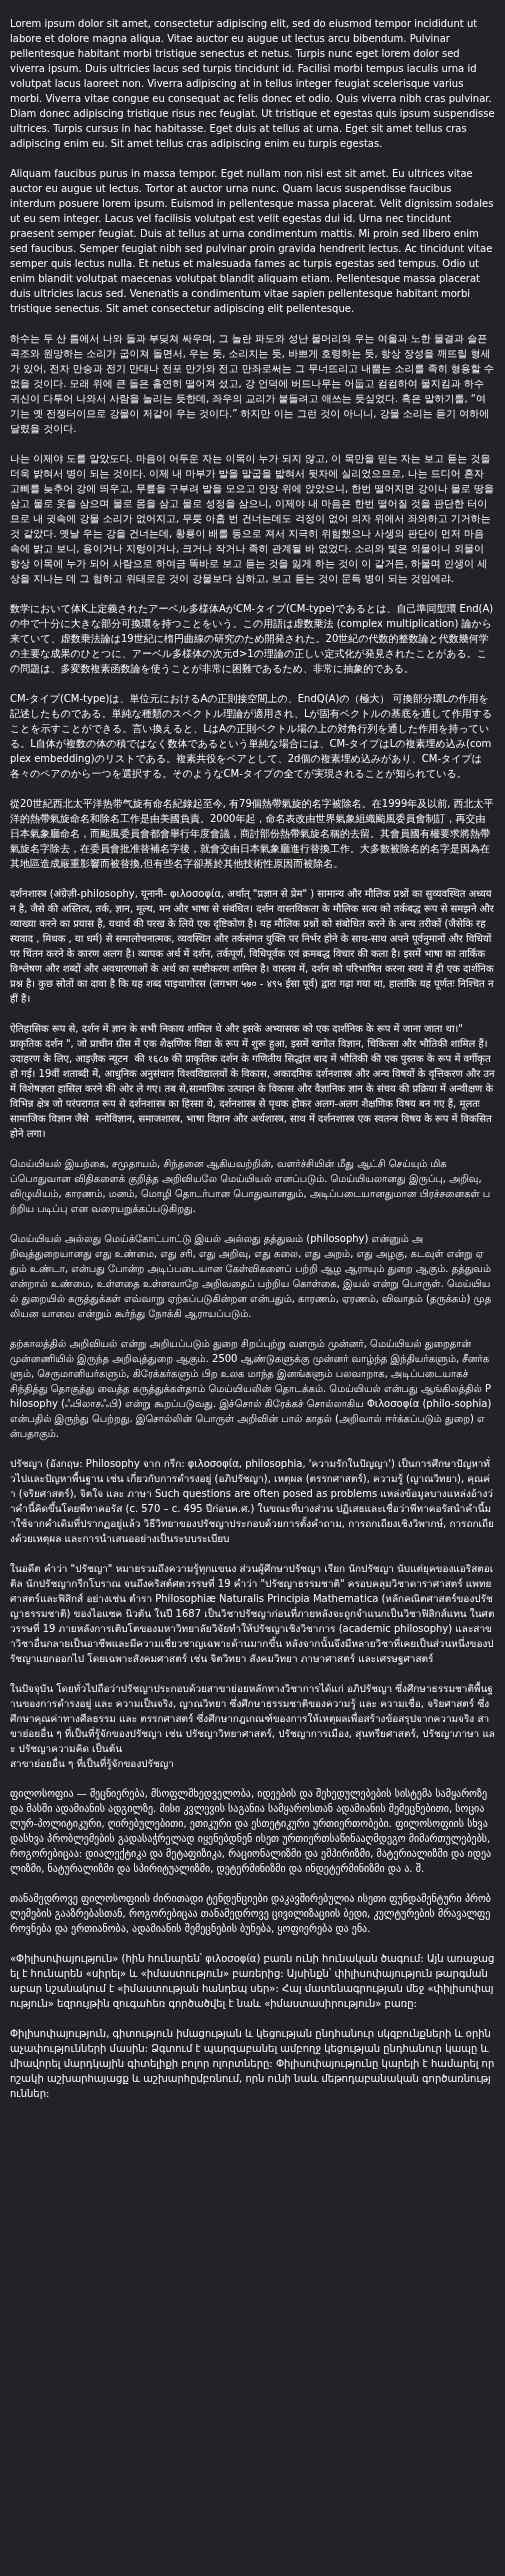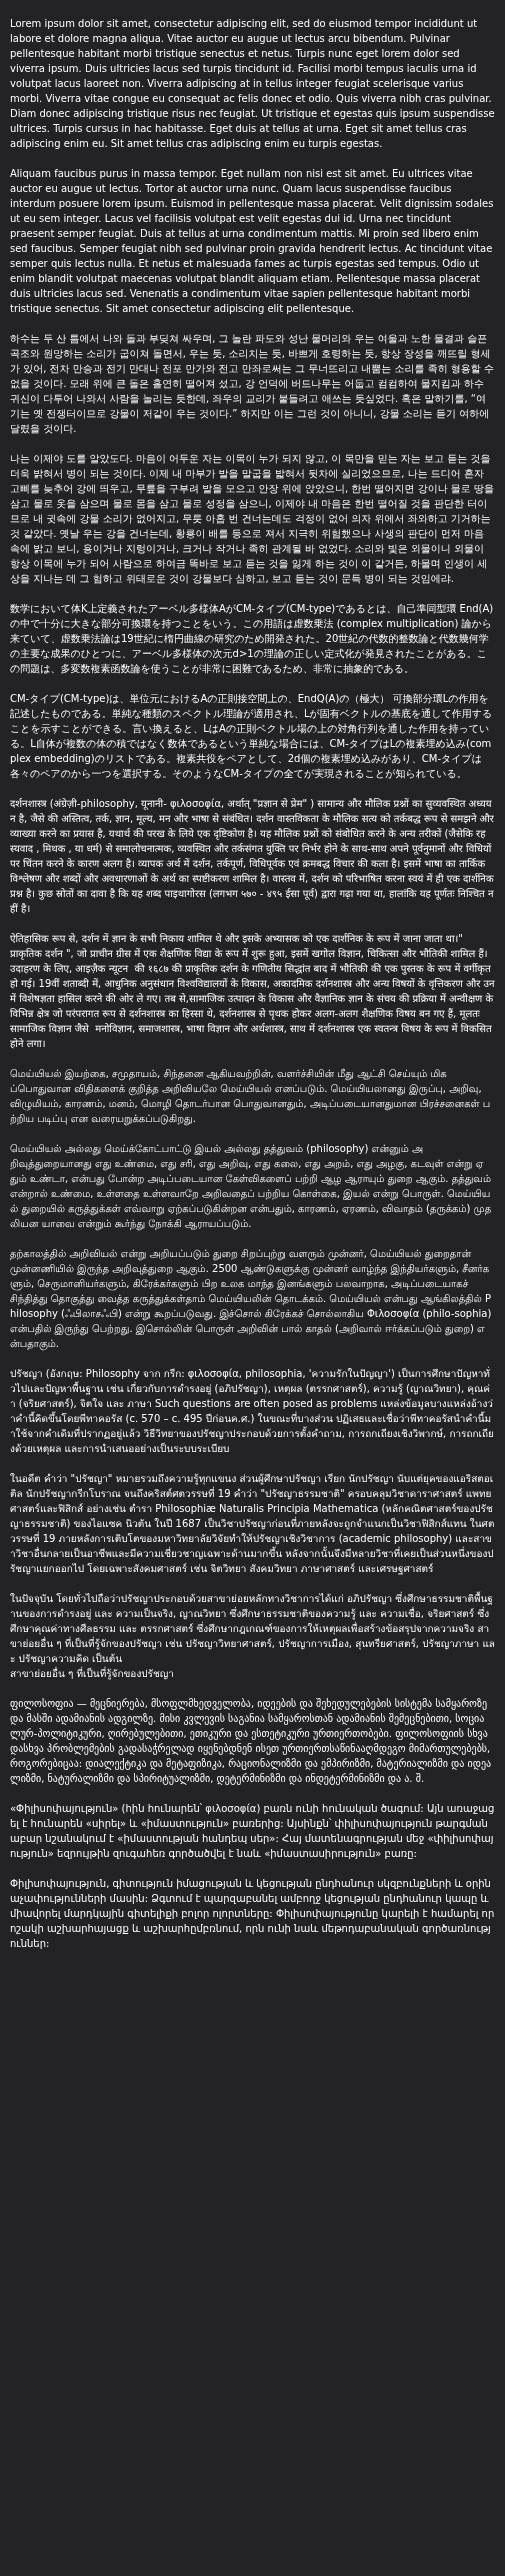--- a/index.html
+++ b/index.html
@@ -30,26 +30,28 @@
 </head>
 <body>
 
 <main class="page">
   <p class="latin" lang="en">Lorem ipsum dolor sit amet, consectetur adipiscing elit, sed do eiusmod tempor incididunt ut labore et dolore magna aliqua. Vitae auctor eu augue ut lectus arcu bibendum. Pulvinar pellentesque habitant morbi tristique senectus et netus. Turpis nunc eget lorem dolor sed viverra ipsum. Duis ultricies lacus sed turpis tincidunt id. Facilisi morbi tempus iaculis urna id volutpat lacus laoreet non. Viverra adipiscing at in tellus integer feugiat scelerisque varius morbi. Viverra vitae congue eu consequat ac felis donec et odio. Quis viverra nibh cras pulvinar. Diam donec adipiscing tristique risus nec feugiat. Ut tristique et egestas quis ipsum suspendisse ultrices. Turpis cursus in hac habitasse. Eget duis at tellus at urna. Eget sit amet tellus cras adipiscing enim eu. Sit amet tellus cras adipiscing enim eu turpis egestas.</p>
   <p class="latin" lang="en">Aliquam faucibus purus in massa tempor. Eget nullam non nisi est sit amet. Eu ultrices vitae auctor eu augue ut lectus. Tortor at auctor urna nunc. Quam lacus suspendisse faucibus interdum posuere lorem ipsum. Euismod in pellentesque massa placerat. Velit dignissim sodales ut eu sem integer. Lacus vel facilisis volutpat est velit egestas dui id. Urna nec tincidunt praesent semper feugiat. Duis at tellus at urna condimentum mattis. Mi proin sed libero enim sed faucibus. Semper feugiat nibh sed pulvinar proin gravida hendrerit lectus. Ac tincidunt vitae semper quis lectus nulla. Et netus et malesuada fames ac turpis egestas sed tempus. Odio ut enim blandit volutpat maecenas volutpat blandit aliquam etiam. Pellentesque massa placerat duis ultricies lacus sed. Venenatis a condimentum vitae sapien pellentesque habitant morbi tristique senectus. Sit amet consectetur adipiscing elit pellentesque.</p>
   <p lang="ko">하수는 두 산 틈에서 나와 돌과 부딪쳐 싸우며, 그 놀란 파도와 성난 물머리와 우는 여울과 노한 물결과 슬픈 곡조와 원망하는 소리가 굽이쳐 돌면서, 우는 듯, 소리치는 듯, 바쁘게 호령하는 듯, 항상 장성을 깨뜨릴 형세가 있어, 전차 만승과 전기 만대나 전포 만가와 전고 만좌로써는 그 무너뜨리고 내뿜는 소리를 족히 형용할 수 없을 것이다. 모래 위에 큰 돌은 홀연히 떨어져 섰고, 강 언덕에 버드나무는 어둡고 컴컴하여 물지킴과 하수 귀신이 다투어 나와서 사람을 놀리는 듯한데, 좌우의 교리가 붙들려고 애쓰는 듯싶었다. 혹은 말하기를, “여기는 옛 전쟁터이므로 강물이 저같이 우는 것이다.” 하지만 이는 그런 것이 아니니, 강물 소리는 듣기 여하에 달렸을 것이다.</p>
   <p lang="ko">나는 이제야 도를 알았도다. 마음이 어두운 자는 이목이 누가 되지 않고, 이 목만을 믿는 자는 보고 듣는 것을 더욱 밝혀서 병이 되는 것이다. 이제 내 마부가 발을 말굽을 밟혀서 뒷차에 실리었으므로, 나는 드디어 혼자 고삐를 늦추어 강에 띄우고, 무릎을 구부려 발을 모으고 안장 위에 앉았으니, 한번 떨어지면 강이나 물로 땅을 삼고 물로 옷을 삼으며 물로 몸을 삼고 물로 성정을 삼으니, 이제야 내 마음은 한번 떨어질 것을 판단한 터이므로 내 귓속에 강물 소리가 없어지고, 무릇 아홉 번 건너는데도 걱정이 없어 의자 위에서 좌와하고 기거하는 것 같았다. 옛날 우는 강을 건너는데, 황룡이 배를 등으로 져서 지극히 위험했으나 사생의 판단이 먼저 마음 속에 밝고 보니, 용이거나 지렁이거나, 크거나 작거나 족히 관계될 바 없었다. 소리와 빛은 외물이니 외물이 항상 이목에 누가 되어 사람으로 하여금 똑바로 보고 듣는 것을 잃게 하는 것이 이 같거든, 하물며 인생이 세상을 지나는 데 그 험하고 위태로운 것이 강물보다 심하고, 보고 듣는 것이 문득 병이 되는 것임에랴.</p>
   <p lang="ja">数学において体K上定義されたアーベル多様体AがCM-タイプ(CM-type)であるとは、自己準同型環 End(A)の中で十分に大きな部分可換環を持つことをいう。この用語は虚数乗法 (complex multiplication) 論から来ていて、虚数乗法論は19世紀に楕円曲線の研究のため開発された。20世紀の代数的整数論と代数幾何学の主要な成果のひとつに、アーベル多様体の次元d&gt;1の理論の正しい定式化が発見されたことがある。この問題は、多変数複素函数論を使うことが非常に困難であるため、非常に抽象的である。</p>
   <p lang="ja">CM-タイプ(CM-type)は、単位元におけるAの正則接空間上の、EndQ(A)の（極大） 可換部分環Lの作用を記述したものである。単純な種類のスペクトル理論が適用され、Lが固有ベクトルの基底を通して作用することを示すことができる。言い換えると、LはAの正則ベクトル場の上の対角行列を通した作用を持っている。L自体が複数の体の積ではなく数体であるという単純な場合には、CM-タイプはLの複素埋め込み(complex embedding)のリストである。複素共役をペアとして、2d個の複素埋め込みがあり、CM-タイプは各々のペアのから一つを選択する。そのようなCM-タイプの全てが実現されることが知られている。</p>
+  <p lang="zh">從20世紀西北太平洋热带气旋有命名紀錄起至今, 有79個熱帶氣旋的名字被除名。在1999年及以前, 西北太平洋的熱帶氣旋命名和除名工作是由美國負責。2000年起，命名表改由世界氣象組織颱風委員會制訂，再交由日本氣象廳命名，而颱風委員會都會舉行年度會議，商討部份熱帶氣旋名稱的去留。其會員國有權要求將熱帶氣旋名字除去，在委員會批准替補名字後，就會交由日本氣象廳進行替換工作。大多數被除名的名字是因為在其地區造成嚴重影響而被替換,但有些名字卻基於其他技術性原因而被除名。</p>
   <p lang="hi">दर्शनशास्त्र (अंग्रेज़ी-philosophy, यूनानी- φιλοσοφία, अर्थात् "प्रज्ञान से प्रेम" ) सामान्य और मौलिक प्रश्नों का सुव्यवस्थित अध्ययन है, जैसे की अस्तित्व, तर्क, ज्ञान, मूल्य, मन और भाषा से संबंधित। दर्शन वास्तविकता के मौलिक सत्य को तर्कबद्ध रूप से समझने और व्याख्या करने का प्रयास है, यथार्थ की परख के लिये एक दृष्टिकोण है। यह मौलिक प्रश्नों को संबोधित करने के अन्य तरीकों (जैसेकि रहस्यवाद , मिथक , या धर्म) से समालोचनात्मक, व्यवस्थित और तर्कसंगत युक्ति पर निर्भर होने के साथ-साथ अपने पूर्वनुमानों और विधियों पर चिंतन करने के कारण अलग है। व्यापक अर्थ में दर्शन, तर्कपूर्ण, विधिपूर्वक एवं क्रमबद्ध विचार की कला है। इसमें भाषा का तार्किक विश्लेषण और शब्दों और अवधारणाओं के अर्थ का स्पष्टीकरण शामिल है। वास्तव में, दर्शन को परिभाषित करना स्वयं में ही एक दार्शनिक प्रश्न है। कुछ स्रोतों का दावा है कि यह शब्द पाइथागोरस (लगभग ५७० - ४९५ ईसा पूर्व) द्वारा गढ़ा गया था, हालांकि यह पूर्णतः निश्चित नहीं है।</p>
   <p lang="hi">ऐतिहासिक रूप से, दर्शन में ज्ञान के सभी निकाय शामिल थे और इसके अभ्यासक को एक दार्शनिक के रूप में जाना जाता था।" प्राकृतिक दर्शन ", जो प्राचीन ग्रीस में एक शैक्षणिक विद्या के रूप में शुरू हुआ, इसमें खगोल विज्ञान, चिकित्सा और भौतिकी शामिल हैं। उदाहरण के लिए, आइज़ैक न्यूटन  की १६८७ की प्राकृतिक दर्शन के गणितीय सिद्धांत बाद में भौतिकी की एक पुस्तक के रूप में वर्गीकृत हो गई। 19वीं शताब्दी में, आधुनिक अनुसंधान विश्वविद्यालयों के विकास, अकादमिक दर्शनशास्त्र और अन्य विषयों के वृत्तिकरण और उनमें विशेषज्ञता हासिल करने की ओर ले गए। तब से,सामाजिक उत्पादन के विकास और वैज्ञानिक ज्ञान के संचय की प्रक्रिया में अन्वीक्षण के विभिन्न क्षेत्र जो परंपरागत रूप से दर्शनशास्त्र का हिस्सा थे, दर्शनशास्त्र से पृथक होकर अलग-अलग शैक्षणिक विषय बन गए हैं, मूलतः सामाजिक विज्ञान जैसे  मनोविज्ञान, समाजशास्त्र, भाषा विज्ञान और अर्थशास्त्र, साथ में दर्शनशास्त्र एक स्वतन्त्र विषय के रूप में विकसित होने लगा।</p>
   <p lang="ta">மெய்யியல் இயற்கை, சமுதாயம், சிந்தனை ஆகியவற்றின், வளர்ச்சியின் மீது ஆட்சி செய்யும் மிகப்பொதுவான விதிகளைக் குறித்த அறிவியலே மெய்யியல் எனப்படும். மெய்யியலானது இருப்பு, அறிவு, விழுமியம், காரணம், மனம், மொழி தொடர்பான பொதுவானதும், அடிப்படையானதுமான பிரச்சனைகள் பற்றிய படிப்பு என வரையறுக்கப்படுகிறது.</p>
   <p lang="ta">மெய்யியல் அல்லது மெய்க்கோட்பாட்டு இயல் அல்லது தத்துவம் (philosophy) என்னும் அறிவுத்துறையானது எது உண்மை, எது சரி, எது அறிவு, எது கலை, எது அறம், எது அழகு, கடவுள் என்று ஏதும் உண்டா, என்பது போன்ற அடிப்படையான கேள்விகளைப் பற்றி ஆழ ஆராயும் துறை ஆகும். தத்துவம் என்றால் உண்மை, உள்ளதை உள்ளவாறே அறிவதைப் பற்றிய கொள்கை, இயல் என்று பொருள். மெய்யியல் துறையில் கருத்துக்கள் எவ்வாறு ஏற்கப்படுகின்றன என்பதும், காரணம், ஏரணம், விவாதம் (தருக்கம்) முதலியன யாவை என்றும் கூர்ந்து நோக்கி ஆராயப்படும்.</p>
   <p lang="ta">தற்காலத்தில் அறிவியல் என்று அறியப்படும் துறை சிறப்புற்று வளரும் முன்னர், மெய்யியல் துறைதான் முன்னணியில் இருந்த அறிவுத்துறை ஆகும். 2500 ஆண்டுகளுக்கு முன்னர் வாழ்ந்த இந்தியர்களும், சீனர்களும், செருமானியர்களும், கிரேக்கர்களும் பிற உலக மாந்த இனங்களும் பலவாறாக, அடிப்படையாகச் சிந்தித்து தொகுத்து வைத்த கருத்துக்கள்தாம் மெய்யியலின் தொடக்கம். மெய்யியல் என்பது ஆங்கிலத்தில் Philosophy (ஃபிலாசஃபி) என்று கூறப்படுவது. இச்சொல் கிரேக்கச் சொல்லாகிய Φιλοσοφία (philo-sophia) என்பதில் இருந்து பெற்றது. இசொல்லின் பொருள் அறிவின் பால் காதல் (அறிவால் ஈர்க்கப்படும் துறை) என்பதாகும்.</p>
   <p lang="th">ปรัชญา (อังกฤษ: Philosophy จาก กรีก: φιλοσοφία, philosophia, 'ความรักในปัญญา') เป็นการศึกษาปัญหาทั่วไปและปัญหาพื้นฐาน เช่น เกี่ยวกับการดำรงอยู่ (อภิปรัชญา), เหตุผล (ตรรกศาสตร์), ความรู้ (ญาณวิทยา), คุณค่า (จริยศาสตร์), จิตใจ และ ภาษา Such questions are often posed as problems แหล่งข้อมูลบางแหล่งอ้างว่าคำนี้คิดขึ้นโดยพีทาคอรัส (c. 570 – c. 495 ปีก่อนค.ศ.) ในขณะที่บางส่วน ปฏิเสธและเชื่อว่าพีทาคอรัสนำคำนี้มาใช้จากคำเดิมที่ปรากฏอยู่แล้ว วิธีวิทยาของปรัชญาประกอบด้วยการตั้งคำถาม, การถกเถียงเชิงวิพากษ์, การถกเถียงด้วยเหตุผล และการนำเสนออย่างเป็นระบบระเบียบ</p>
   <p lang="th">ในอดีต คำว่า "ปรัชญา" หมายรวมถึงความรู้ทุกแขนง ส่วนผู้ศึกษาปรัชญา เรียก นักปรัชญา นับแต่ยุคของแอริสตอเติล นักปรัชญากรีกโบราณ จนถึงคริสต์ศตวรรษที่ 19 คำว่า "ปรัชญาธรรมชาติ" ครอบคลุมวิชาดาราศาสตร์ แพทยศาสตร์และฟิสิกส์ อย่างเช่น ตำรา Philosophiæ Naturalis Principia Mathematica (หลักคณิตศาสตร์ของปรัชญาธรรมชาติ) ของไอแซค นิวตัน ในปี 1687 เป็นวิชาปรัชญาก่อนที่ภายหลังจะถูกจำแนกเป็นวิชาฟิสิกส์แทน ในศตวรรษที่ 19 ภายหลังการเติบโตของมหาวิทยาลัยวิจัยทำให้ปรัชญาเชิงวิชาการ (academic philosophy) และสาขาวิชาอื่นกลายเป็นอาชีพและมีความเชี่ยวชาญเฉพาะด้านมากขึ้น หลังจากนั้นจึงมีหลายวิชาที่เคยเป็นส่วนหนึ่งของปรัชญาแยกออกไป โดยเฉพาะสังคมศาสตร์ เช่น จิตวิทยา สังคมวิทยา ภาษาศาสตร์ และเศรษฐศาสตร์</p>
   <p lang="th">ในปัจจุบัน โดยทั่วไปถือว่าปรัชญาประกอบด้วยสาขาย่อยหลักทางวิชาการได้แก่ อภิปรัชญา ซึ่งศึกษาธรรมชาติพื้นฐานของการดำรงอยู่ และ ความเป็นจริง, ญาณวิทยา ซึ่งศึกษาธรรมชาติของความรู้ และ ความเชื่อ, จริยศาสตร์ ซึ่งศึกษาคุณค่าทางศีลธรรม และ ตรรกศาสตร์ ซึ่งศึกษากฎเกณฑ์ของการให้เหตุผลเพื่อสร้างข้อสรุปจากความจริง สาขาย่อยอื่น ๆ ที่เป็นที่รู้จักของปรัชญา เช่น ปรัชญาวิทยาศาสตร์, ปรัชญาการเมือง, สุนทรียศาสตร์, ปรัชญาภาษา และ ปรัชญาความคิด เป็นต้น
 สาขาย่อยอื่น ๆ ที่เป็นที่รู้จักของปรัชญา</p>
   <p lang="ka">ფილოსოფია — მეცნიერება, მსოფლმხედველობა, იდეების და შეხედულებების სისტემა სამყაროზე და მასში ადამიანის ადგილზე. მისი კვლევის საგანია სამყაროსთან ადამიანის შემეცნებითი, სოციალურ-პოლიტიკური, ღირებულებითი, ეთიკური და ესთეტიკური ურთიერთობები. ფილოსოფიის სხვადასხვა პრობლემების გადასაჭრელად იყენებდნენ ისეთ ურთიერთსაწინააღმდეგო მიმართულებებს, როგორებიცაა: დიალექტიკა და მეტაფიზიკა, რაციონალიზმი და ემპირიზმი, მატერიალიზმი და იდეალიზმი, ნატურალიზმი და სპირიტუალიზმი, დეტერმინიზმი და ინდეტერმინიზმი და ა. შ.</p>
+  <p lang="ka">თანამედროვე ფილოსოფიის ძირითადი ტენდენციები დაკავშირებულია ისეთი ფუნდამენტური პრობლემების გააზრებასთან, როგორებიცაა თანამედროვე ცივილიზაციის ბედი, კულტურების მრავალფეროვნება და ერთიანობა, ადამიანის შემეცნების ბუნება, ყოფიერება და ენა.</p>
   <p lang="hy">«Փիլիսոփայություն» (հին հունարեն՝ φιλοσοφία) բառն ունի հունական ծագում: Այն առաջացել է հունարեն «սիրել» և «իմաստություն» բառերից: Այսինքն՝ փիլիսոփայություն թարգմանաբար նշանակում է «իմաստության հանդեպ սեր»: Հայ մատենագրության մեջ «փիլիսոփայություն» եզրույթին զուգահեռ գործածվել է նաև «իմաստասիրություն» բառը:</p>
   <p lang="hy">Փիլիսոփայություն, գիտություն իմացության և կեցության ընդհանուր սկզբունքների և օրինաչափությունների մասին: Ձգտում է պարզաբանել ամբողջ կեցության ընդհանուր կապը և միավորել մարդկային գիտելիքի բոլոր ոլորտները: Փիլիսոփայությունը կարելի է համարել որոշակի աշխարհայացք և աշխարհըմբռնում, որն ունի նաև մեթոդաբանական գործառնություններ:</p>
 </main>
 
 
 </body></html>

